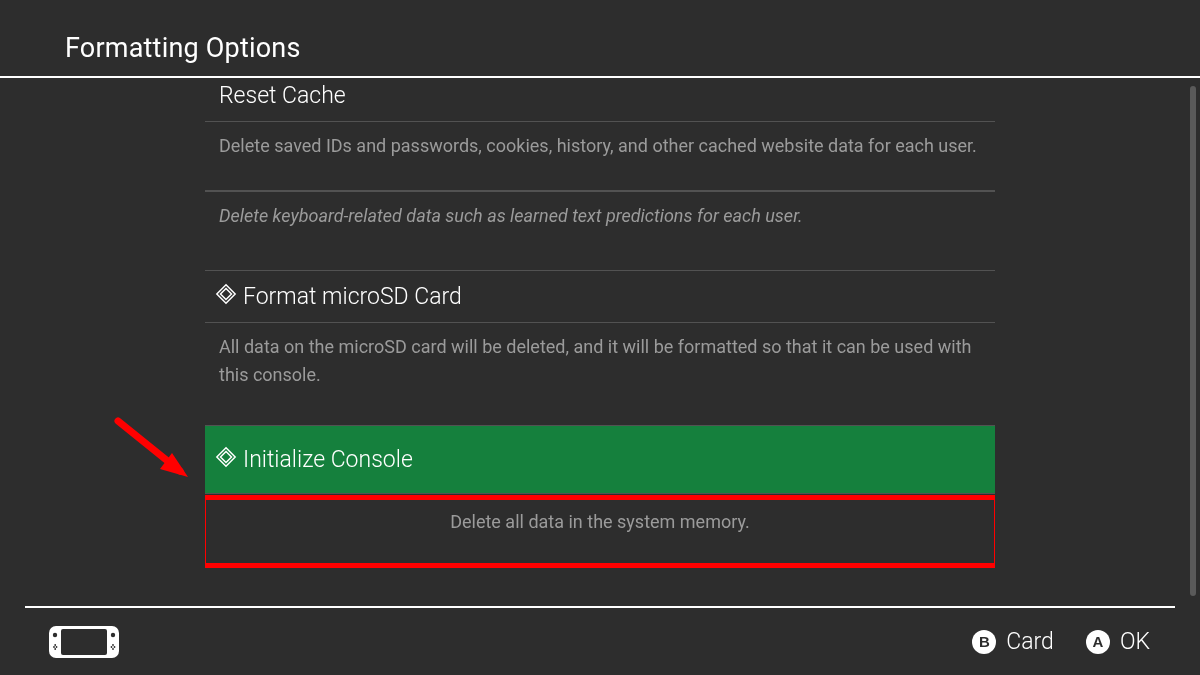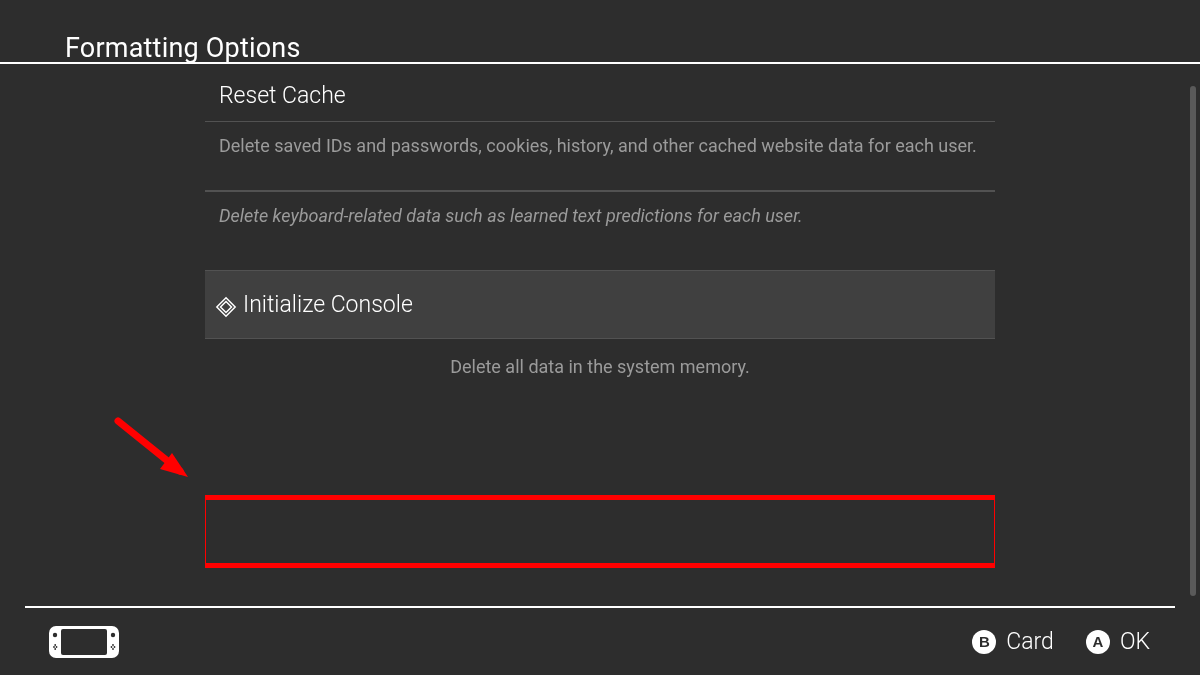--- a/index.html
+++ b/index.html
@@ -8,21 +8,21 @@
     background: #2d2d2d;
     font-family: -apple-system, "Segoe UI", Roboto, Helvetica, Arial, sans-serif;
     color: #fff;
     position: relative;
   }
 
   
   .header {
     position: absolute;
     top: 0; left: 0; right: 0;
-    height: 64px;
+    height: 78px;
     border-bottom: 2px solid #fff;
   }
   .header h1 {
     position: absolute;
     left: 65px;
     top: 32px;
     font-size: 27px;
     font-weight: 400;
     letter-spacing: 0.2px;
   }
@@ -46,21 +46,21 @@
     width: 790px;
     bottom: 69px;
     overflow: hidden;
   }
   .item {
     border-bottom: 1px solid rgba(255,255,255,0.18);
     position: relative;
   }
   .item-title-row {
     display: flex;
-    align-items: flex-end;
+    align-items: flex-start;
     padding: 12px 10px 12px 14px;
     font-size: 23px;
     font-weight: 300;
     color: #fff;
     cursor: pointer;
   }
   .item-title-row.with-icon { padding-left: 10px; }
   .diamond-icon {
     width: 22px; height: 22px;
     margin-right: 6px;
@@ -81,21 +81,21 @@
 
   
   .highlight-wrap {
     position: absolute;
     left: -4px;
     width: 798px;
     border: 5px solid #ff0000;
     pointer-events: none;
   }
   .selected-row {
-    background: #404040;
+    background: #15803d;
   }
 
   
   .arrow {
     position: absolute;
     left: 110px;
     top: 415px;
     width: 90px;
     height: 70px;
     pointer-events: none;
@@ -164,20 +164,32 @@
     <div class="item-title-row">
       <span>Reset Cache</span>
     </div>
     <div class="item-desc">Delete saved IDs and passwords, cookies, history, and other cached website data for each user.</div>
   </div>
 
   <div class="item">
     <div class="item-desc short">Delete keyboard-related data such as learned text predictions for each user.</div>
   </div>
 
+  <div class="item">
+    <div class="item-title-row with-icon">
+      <svg class="diamond-icon" viewBox="0 0 24 24">
+        <g fill="none" stroke="#fff" stroke-width="1.6">
+          <path d="M12 2 L22 12 L12 22 L2 12 Z"></path>
+          <path d="M12 6 L18 12 L12 18 L6 12 Z"></path>
+        </g>
+      </svg>
+      <span>Format microSD Card</span>
+    </div>
+    <div class="item-desc tight">All data on the microSD card will be deleted, and it will be formatted so that it can be used with this console.</div>
+  </div>
 
   <div class="item" style="border-bottom:none;">
     <div class="item-title-row with-icon selected-row" style="padding-top:20px;padding-bottom:20px;">
       <svg class="diamond-icon" viewBox="0 0 24 24">
         <g fill="none" stroke="#fff" stroke-width="1.6">
           <path d="M12 2 L22 12 L12 22 L2 12 Z"></path>
           <path d="M12 6 L18 12 L12 18 L6 12 Z"></path>
         </g>
       </svg>
       <span>Initialize Console</span>

